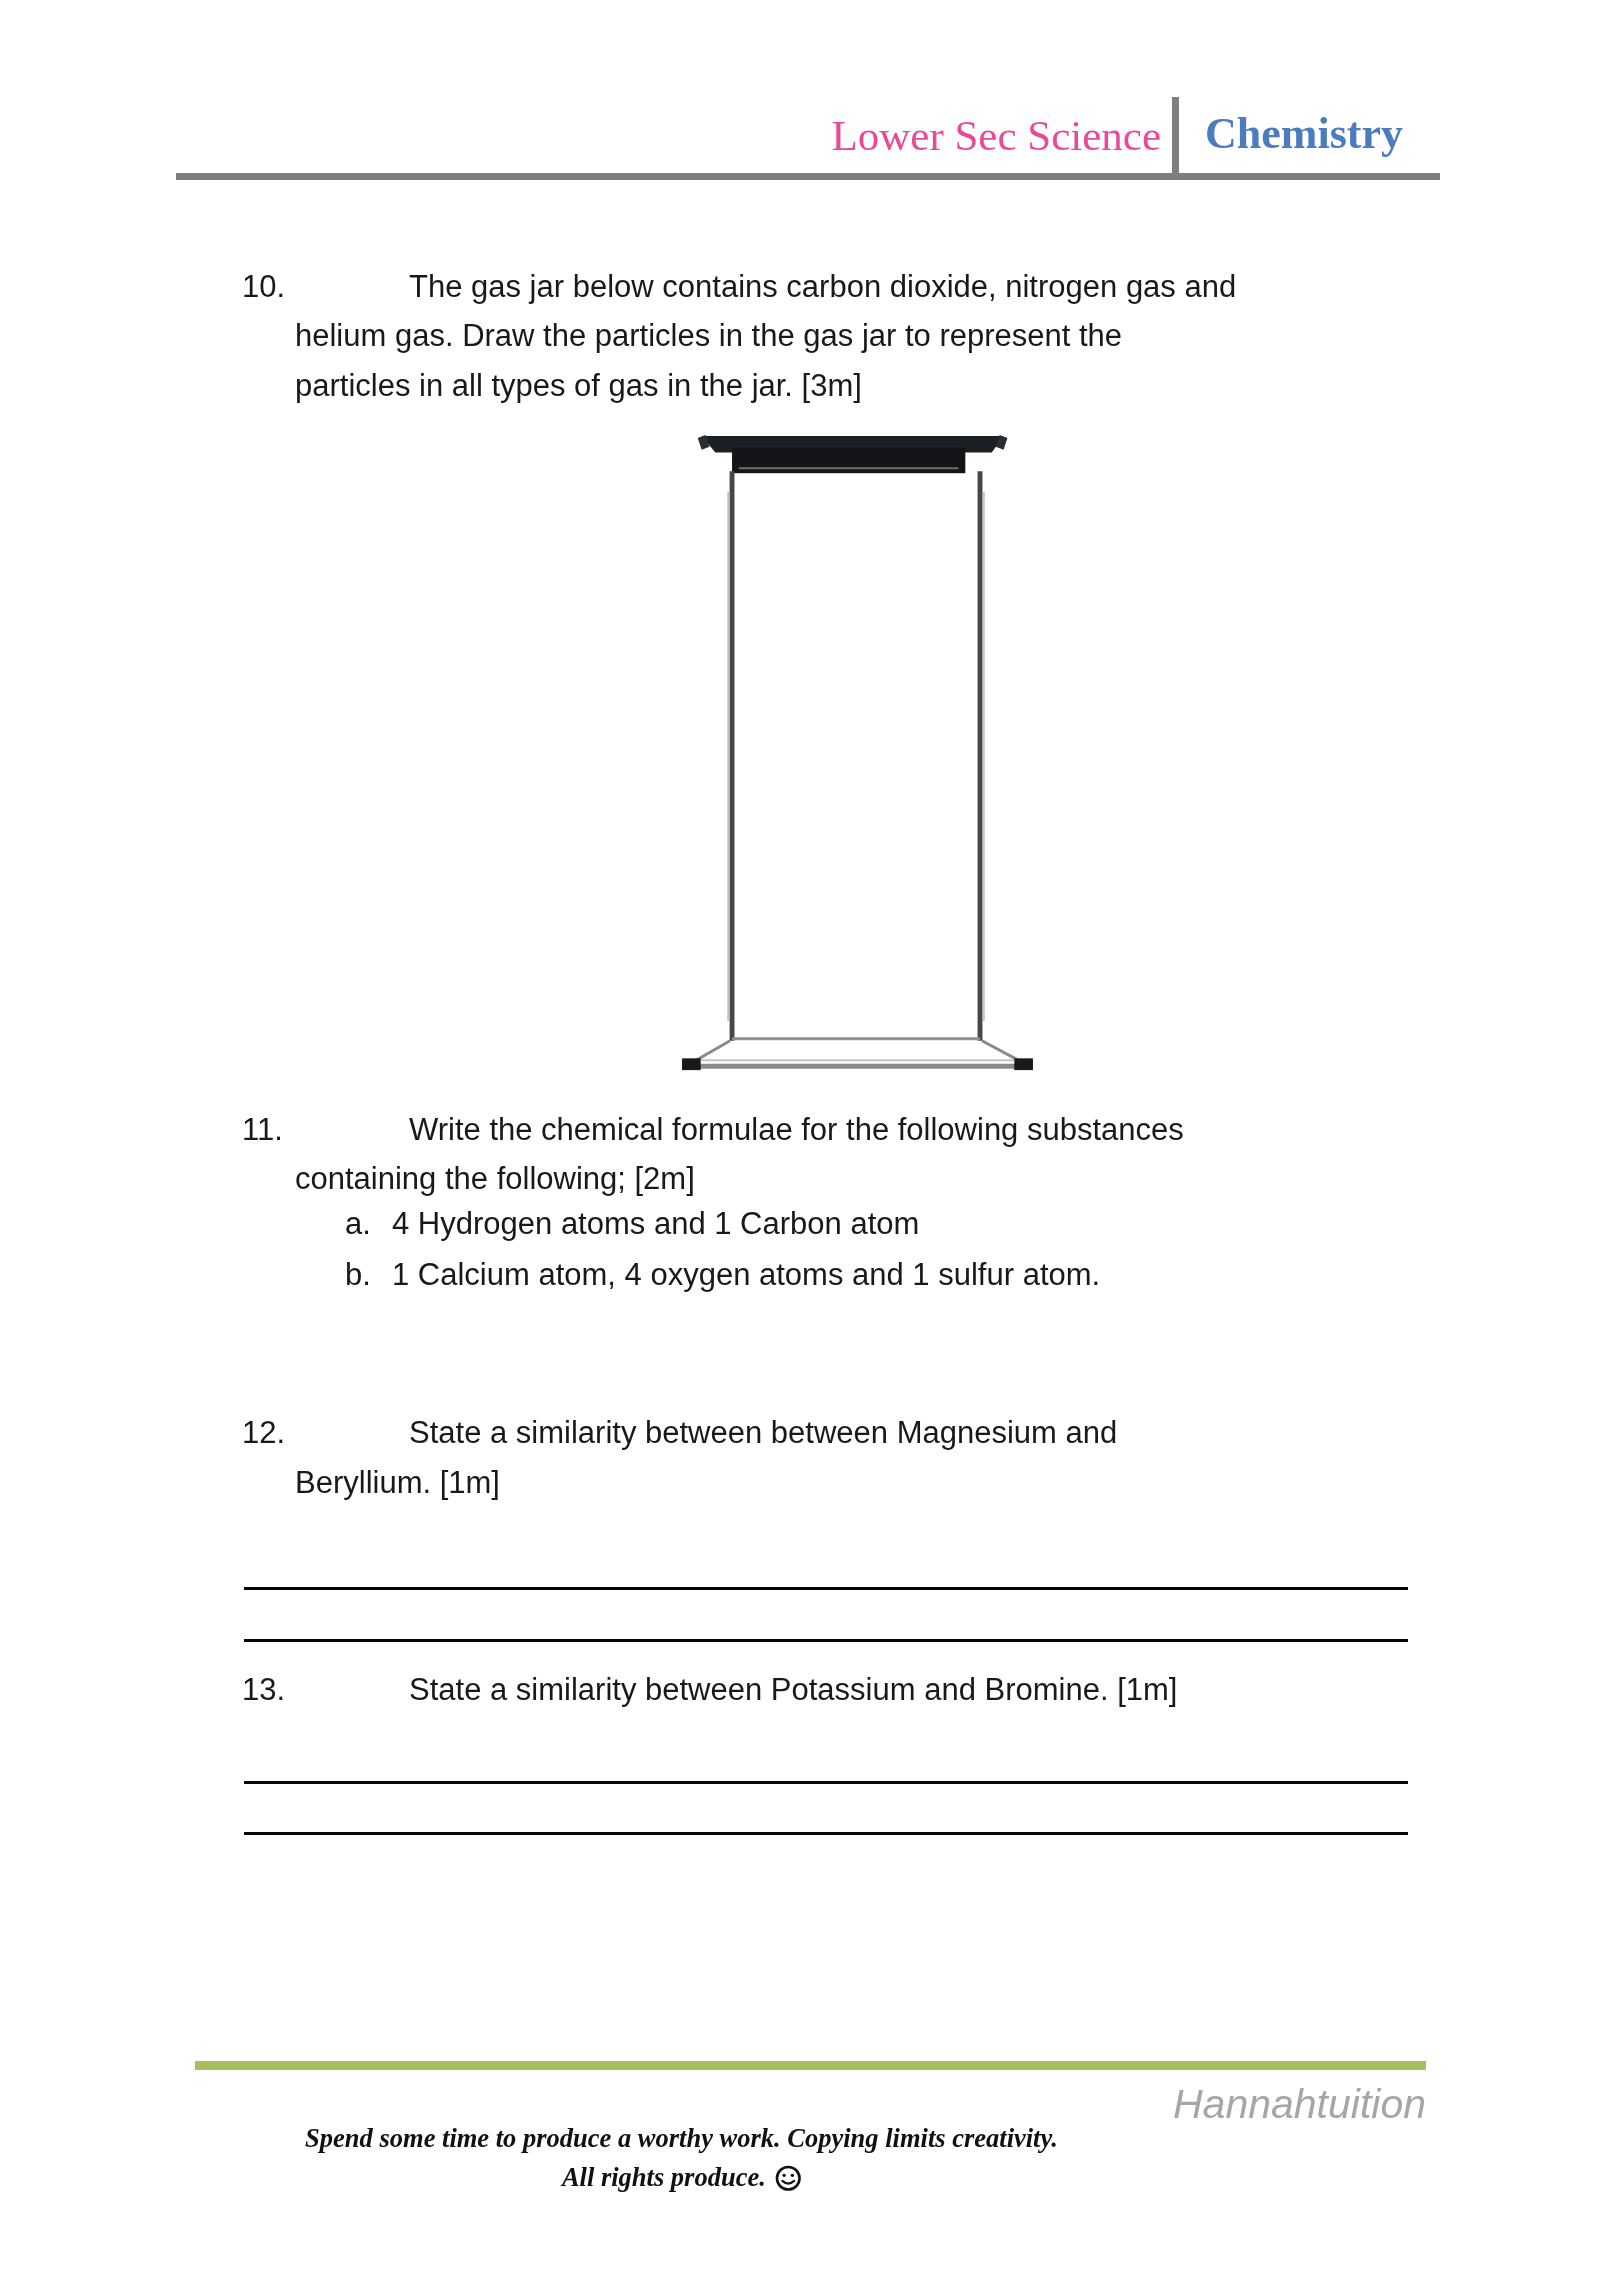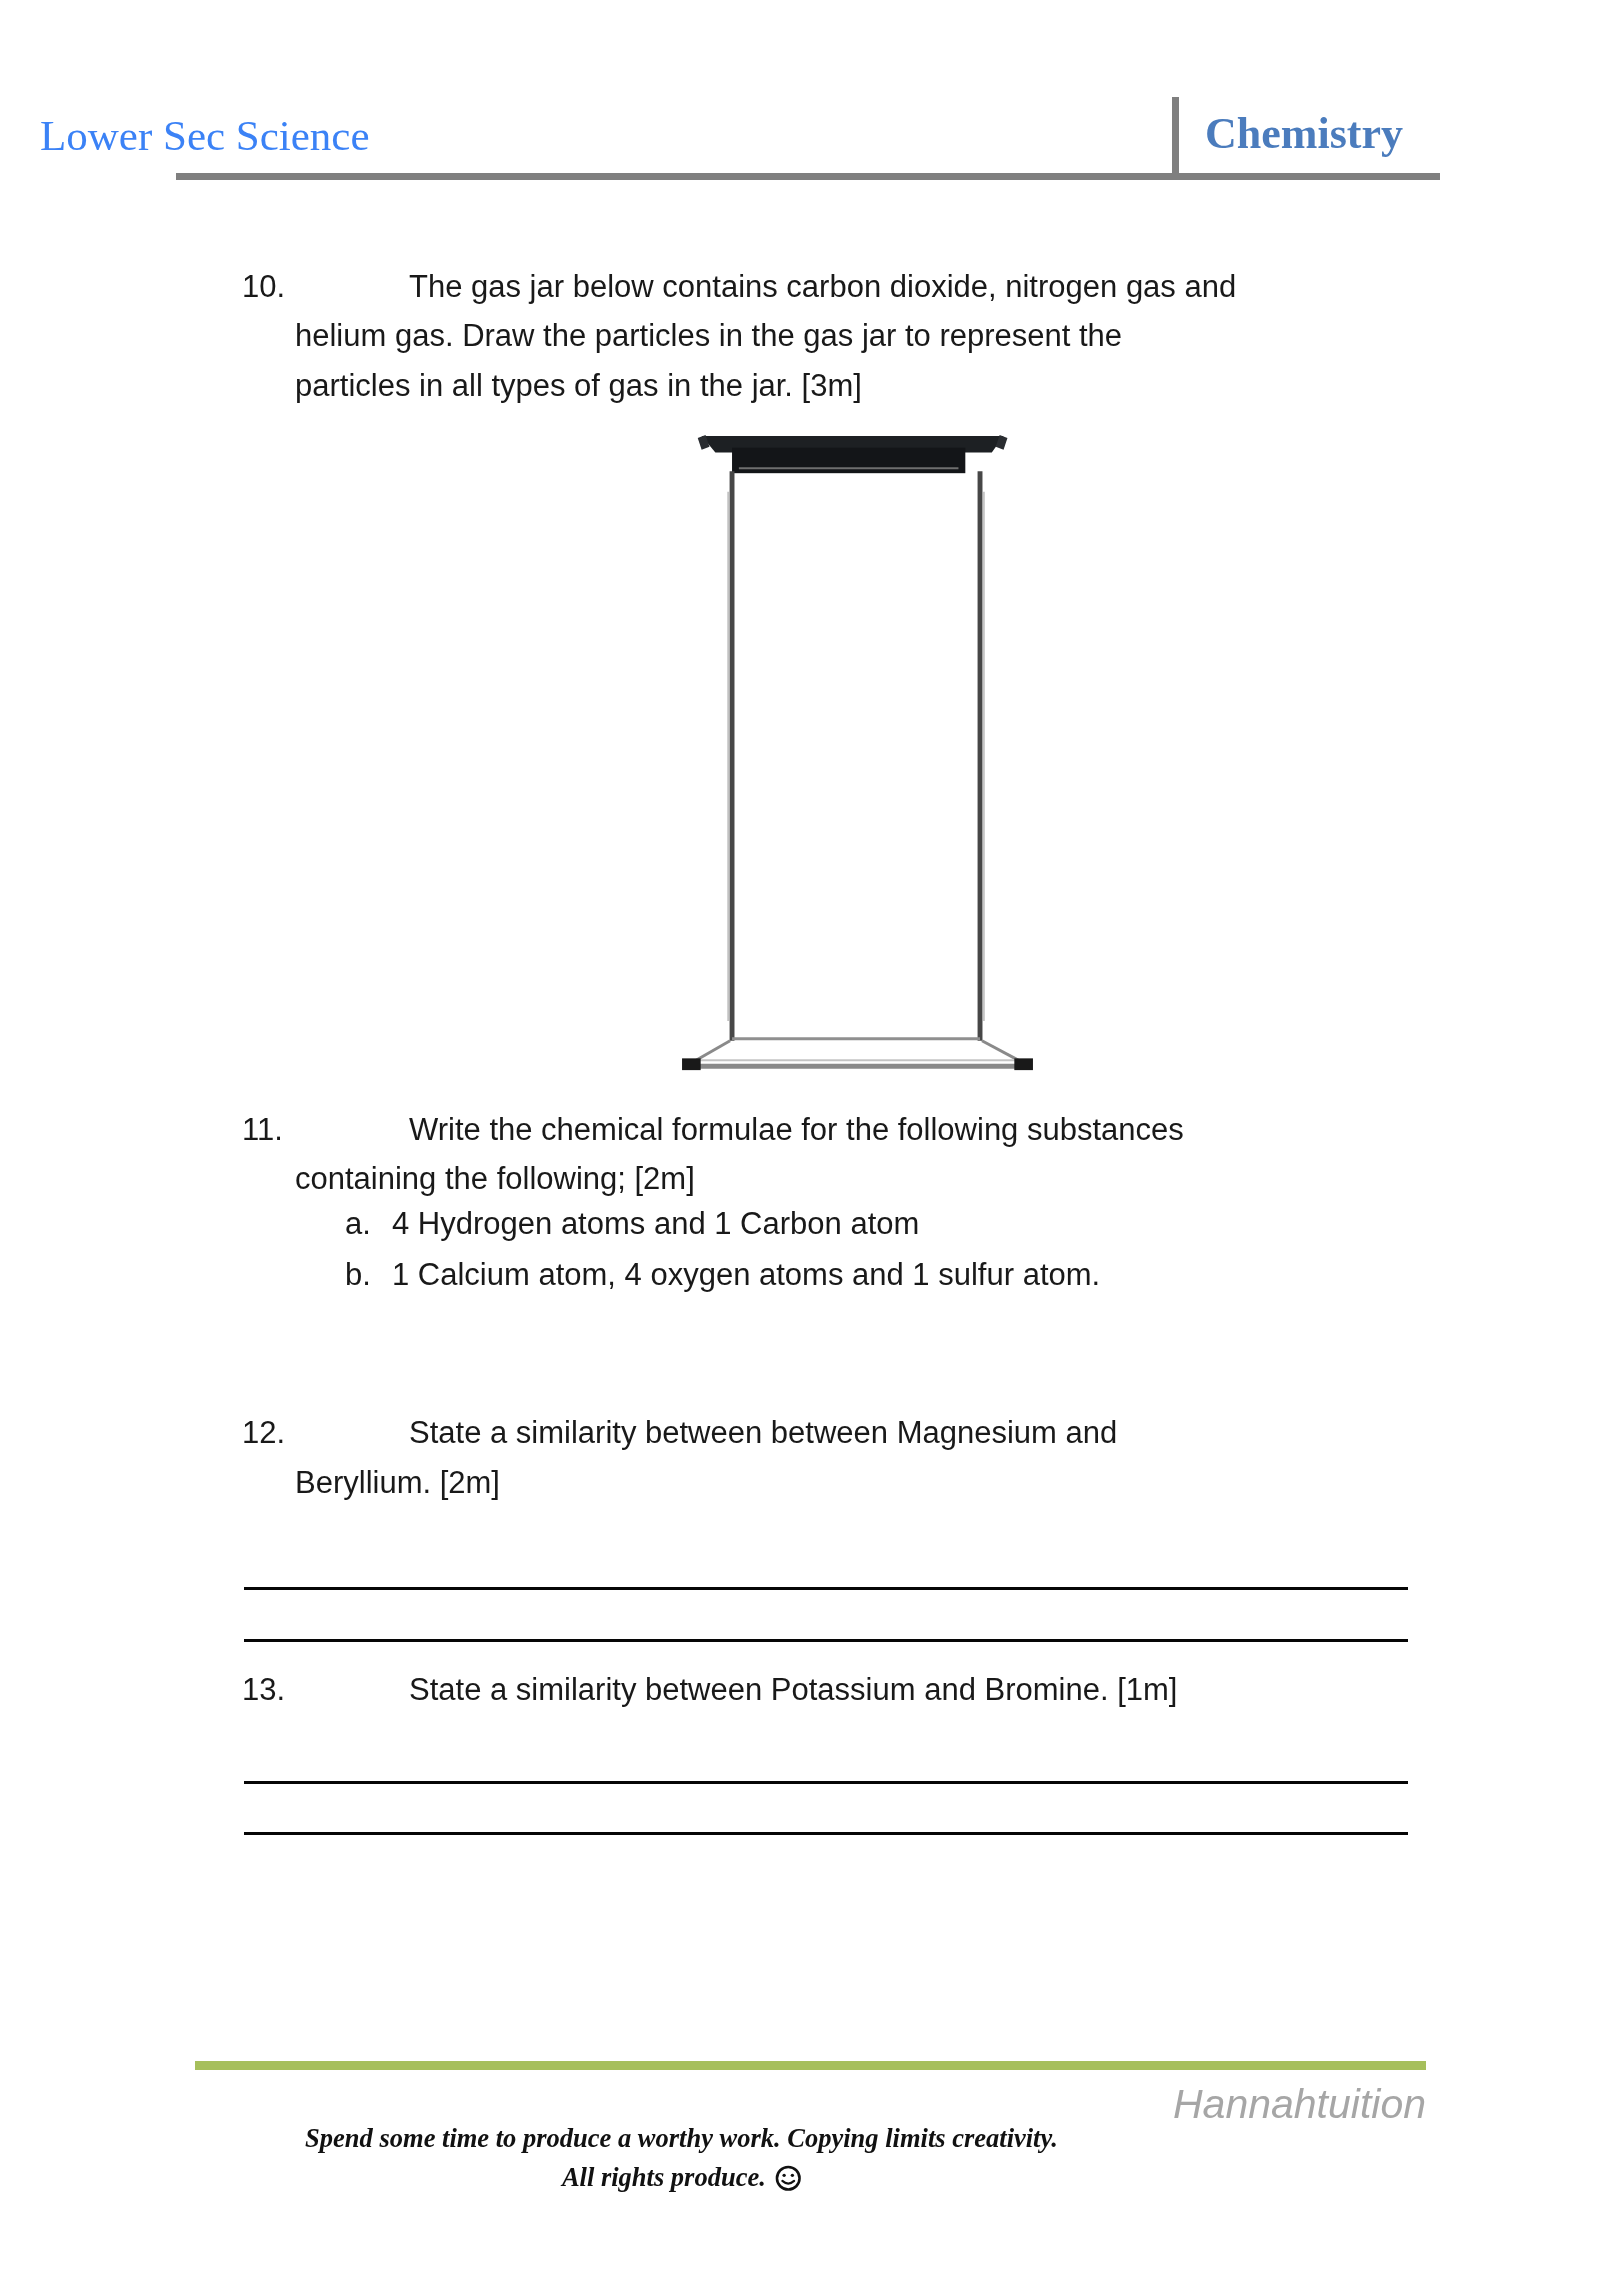--- a/index.html
+++ b/index.html
@@ -7,23 +7,23 @@
     position:relative;
     width:1621px;height:2293px;
     background:#ffffff;
     margin:0 auto;
     overflow:hidden;
     font-family:"Liberation Sans", sans-serif;
   }
   
   .hdr-left{
     position:absolute;top:114px;left:0;width:1161px;
-    text-align:left;line-height:1;
+    text-align:right;line-height:1;
     font-family:"Liberation Serif", serif;
-    font-size:43px;color:#3b82f6;white-space:nowrap;padding-left:40px;
+    font-size:43px;color:#ec4899;white-space:nowrap;
   }
   .hdr-sep{
     position:absolute;left:1172px;top:97px;width:6.9px;height:83px;
     background:#7f7f7f;
   }
   .hdr-right{
     position:absolute;left:1197px;top:112px;line-height:1;
     font-family:"Liberation Serif", serif;
     font-size:44px;font-weight:bold;color:#4B7CBD;white-space:nowrap;
   }
@@ -106,21 +106,21 @@
   <span class="qnum" style="left:242px;top:1114px">11.</span>
   <span class="qline" style="left:409px;top:1114px">Write the chemical formulae for the following substances</span>
   <span class="qline" style="left:295px;top:1163px">containing the following; [2m]</span>
   <span class="qitem-label" style="left:345px;top:1208px">a.</span>
   <span class="qitem-text" style="left:392px;top:1208px">4 Hydrogen atoms and 1 Carbon atom</span>
   <span class="qitem-label" style="left:345px;top:1259px">b.</span>
   <span class="qitem-text" style="left:392px;top:1259px">1 Calcium atom, 4 oxygen atoms and 1 sulfur atom.</span>
 
   <span class="qnum" style="left:242px;top:1417px">12.</span>
   <span class="qline" style="left:409px;top:1417px">State a similarity between between Magnesium and</span>
-  <span class="qline" style="left:295px;top:1467px">Beryllium. [2m]</span>
+  <span class="qline" style="left:295px;top:1467px">Beryllium. [1m]</span>
   <div class="ansline" style="top:1587px"></div>
   <div class="ansline" style="top:1639px"></div>
 
   <span class="qnum" style="left:242px;top:1674px">13.</span>
   <span class="qline" style="left:409px;top:1674px">State a similarity between Potassium and Bromine. [1m]</span>
   <div class="ansline" style="top:1781px"></div>
   <div class="ansline" style="top:1832px"></div>
 
   <div class="foot-bar" style="background: rgb(166, 191, 91);"></div>
   <div class="foot-brand" style="color: rgb(166, 166, 166);">Hannahtuition</div>

